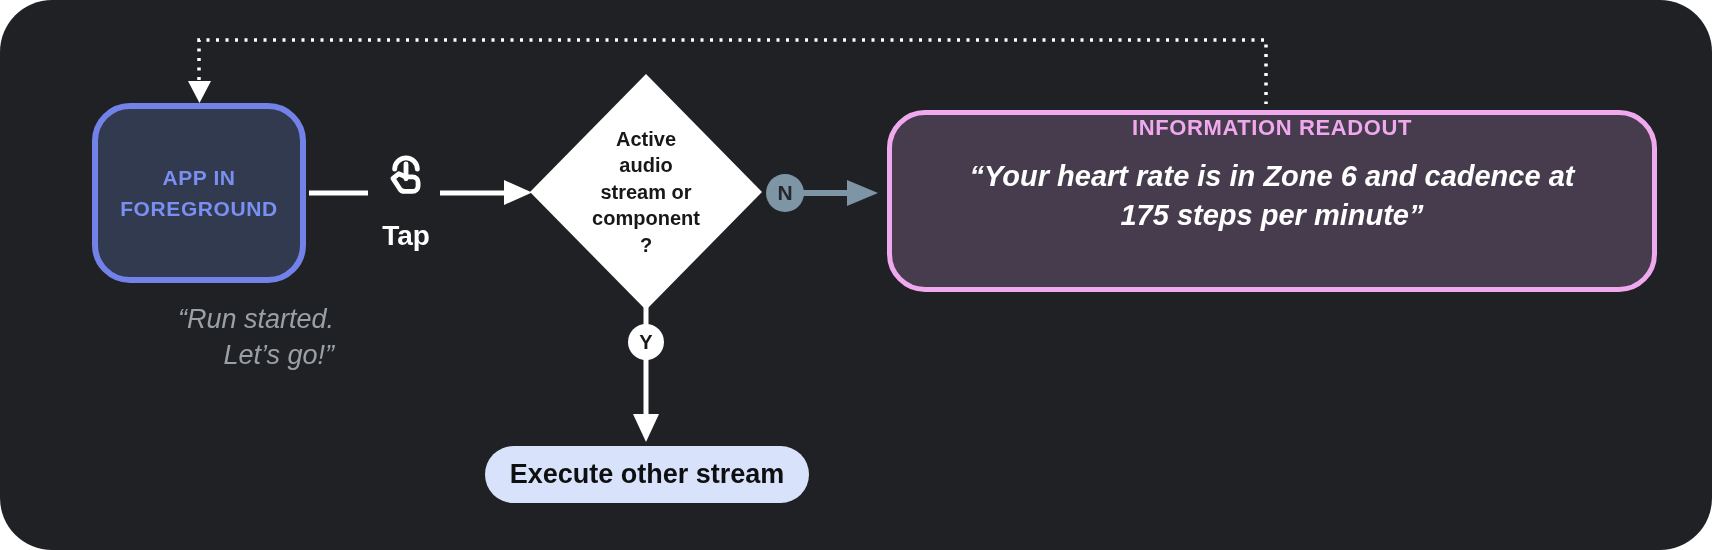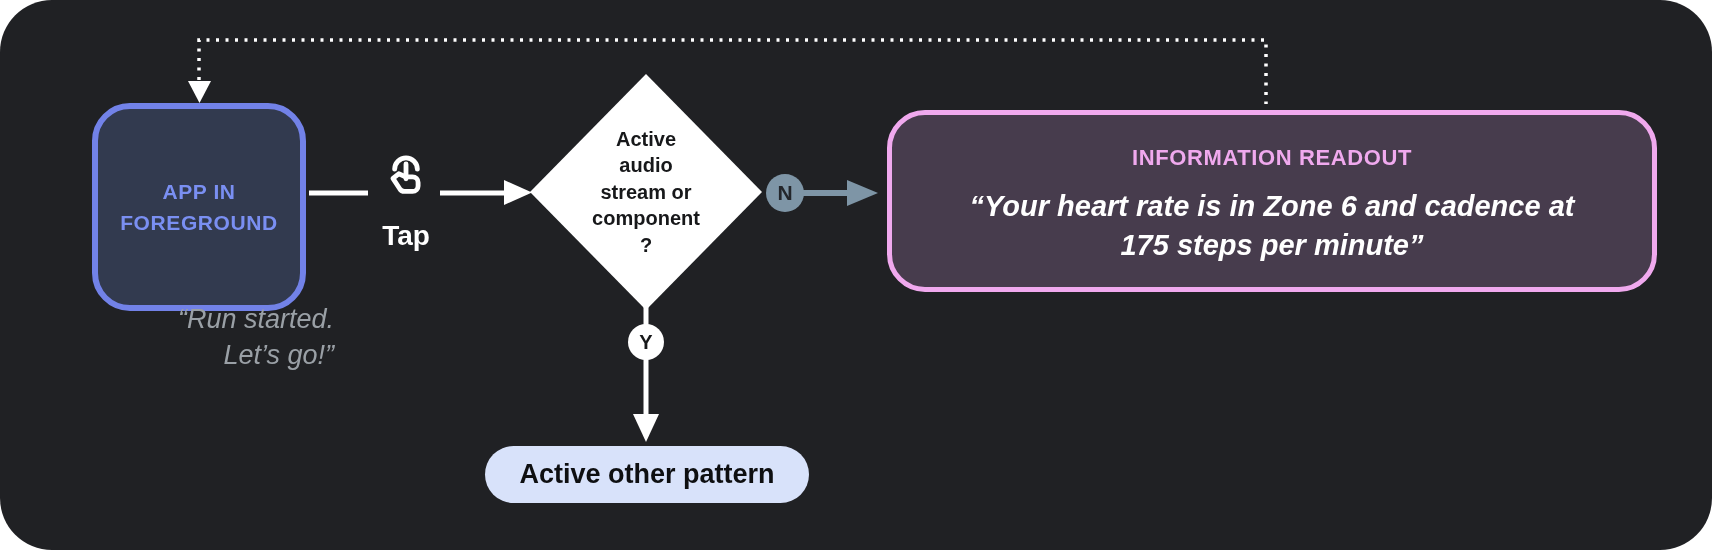--- a/index.html
+++ b/index.html
@@ -11,21 +11,21 @@
     background: #202124;
     border-radius: 52px;
     overflow: hidden;
     font-family: "Liberation Sans", sans-serif;
   }
   #wires { position: absolute; inset: 0; width: 1712px; height: 550px; }
 
   .node { position: absolute; display: flex; align-items: center; justify-content: center; text-align: center; }
 
   #app-node {
-    left: 92px; top: 103px; width: 214px; height: 208px;
+    left: 92px; top: 103px; width: 214px; height: 180px;
     background: #323A4F;
     border: 6px solid #7282E8;
     border-radius: 38px;
   }
   #app-node .label {
     color: #7A8FF2;
     font-size: 21px; font-weight: 800;
     letter-spacing: 0.6px;
     line-height: 1.5;
     white-space: pre-line;
@@ -68,21 +68,21 @@
     background: #ffffff; color: #17181A; font-size: 20px;
   }
 
   #readout-node {
     left: 887px; top: 110px; width: 770px; height: 182px;
     background: #473C4D;
     border: 5px solid #F0A9EE;
     border-radius: 38px;
     flex-direction: column;
     justify-content: flex-start;
-    padding-top: 30px;
+    padding-top: 0;
   }
   #readout-title {
     color: #F0A9EE;
     font-size: 22px; font-weight: 800;
     letter-spacing: 0.6px;
   }
   #readout-quote {
     margin-top: 16px;
     color: #ffffff;
     font-size: 29px; font-weight: 700; font-style: italic;
@@ -149,15 +149,15 @@
 
   <div class="badge" id="no-badge">N</div>
   <div class="badge" id="yes-badge">Y</div>
 
   <div class="node" id="readout-node">
     <div id="readout-title">INFORMATION READOUT</div>
     <div id="readout-quote">“Your heart rate is in Zone 6 and cadence at
 175 steps per minute”</div>
   </div>
 
-  <div class="node" id="execute-pill">Active other pattern</div>
+  <div class="node" id="execute-pill">Execute other stream</div>
 
 </div>
 
 </body></html>

